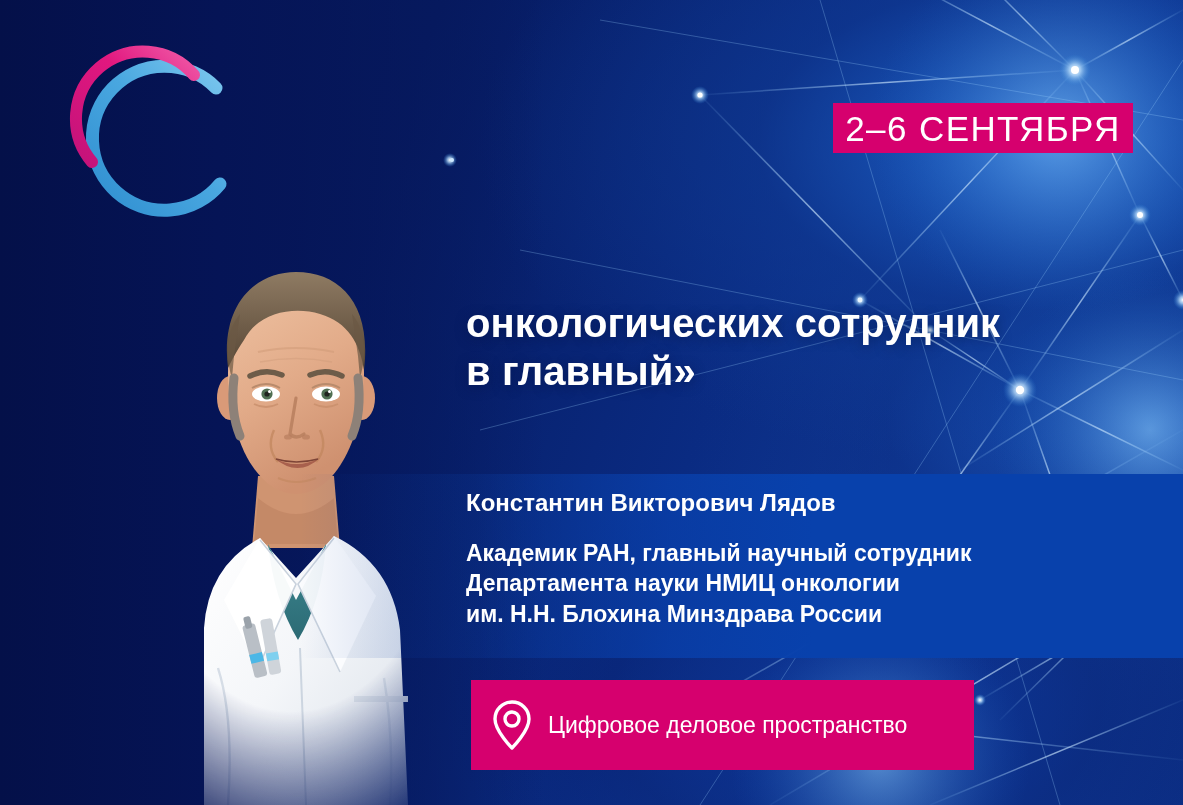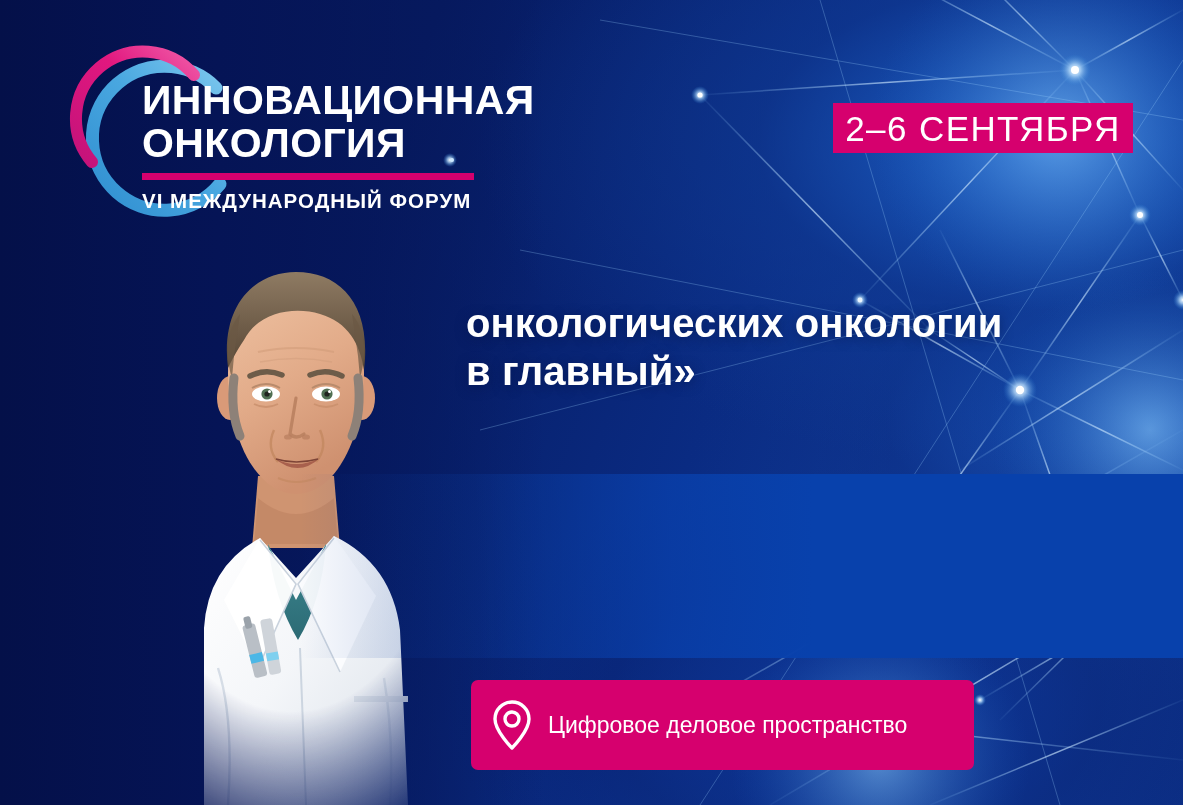--- a/index.html
+++ b/index.html
@@ -171,21 +171,20 @@
   
   .venue-bar {
     position: absolute;
     left: 471px;
     top: 680px;
     width: 503px;
     height: 90px;
     background: #d6006e;
     display: flex;
     align-items: center;
-    border-radius: 7px;
   }
   .venue-pin {
     flex: 0 0 auto;
     margin-left: 21px;
     margin-right: 16px;
     width: 40px;
     height: 52px;
   }
   .venue-pin svg { display: block; }
   .venue-lines div {
@@ -303,26 +302,20 @@
             <stop offset="100%" stop-color="#f05ba8"></stop>
           </linearGradient>
         </defs>
 
         <path d="M158 44
                  A 72 72 0 1 0 162 140" fill="none" stroke="url(#arcBlue)" stroke-width="13" stroke-linecap="round"></path>
 
         <path d="M34 118
                  A 60 60 0 0 1 136 31" fill="none" stroke="url(#arcPink)" stroke-width="12" stroke-linecap="round"></path>
       </svg>
-    </div>
-    <div class="logo-text-wrap">
-      <div class="logo-l1">ИННОВАЦИОННАЯ</div>
-      <div class="logo-l2">ОНКОЛОГИЯ</div>
-      <div class="logo-rule"></div>
-      <div class="logo-sub">VI МЕЖДУНАРОДНЫЙ ФОРУМ</div>
     </div>
   </div>
 
   <div class="date-badge">
     <span>2–6 СЕНТЯБРЯ</span>
   </div>
 
   <div class="portrait">
     <svg width="368" height="557" viewBox="0 0 368 557" xmlns="http://www.w3.org/2000/svg">
       <defs>
@@ -435,24 +428,32 @@
 
         <path d="M150 104 Q188 96 226 104" fill="none" stroke="#cf9b79" stroke-width="1.8" opacity="0.55"></path>
         <path d="M152 114 Q188 107 224 114" fill="none" stroke="#cf9b79" stroke-width="1.6" opacity="0.45"></path>
       </g>
     </svg>
   </div>
 
   <div class="speaker-panel"></div>
 
   <div class="headline">
-    <div>онкологических онкологии</div>
+    <div>онкологических сотрудник</div>
     <div>в главный»</div>
   </div>
 
+  <div class="speaker-text">
+    <div class="speaker-name">Константин Викторович Лядов</div>
+    <div class="speaker-role">
+      <div>Академик РАН, главный научный сотрудник</div>
+      <div>Департамента науки НМИЦ онкологии</div>
+      <div>им. Н.Н. Блохина Минздрава России</div>
+    </div>
+  </div>
 
   <div class="venue-bar">
     <div class="venue-pin">
       <svg width="40" height="52" viewBox="0 0 40 52" xmlns="http://www.w3.org/2000/svg">
         <path d="M20 3 C 10.6 3 3 10.6 3 20 C 3 32 20 49 20 49 C 20 49 37 32 37 20 C 37 10.6 29.4 3 20 3 Z" fill="none" stroke="#ffffff" stroke-width="3.4" stroke-linejoin="round"></path>
         <circle cx="20" cy="20" r="7" fill="none" stroke="#ffffff" stroke-width="3.4"></circle>
       </svg>
     </div>
     <div class="venue-lines">
       <div>Цифровое деловое пространство</div>

